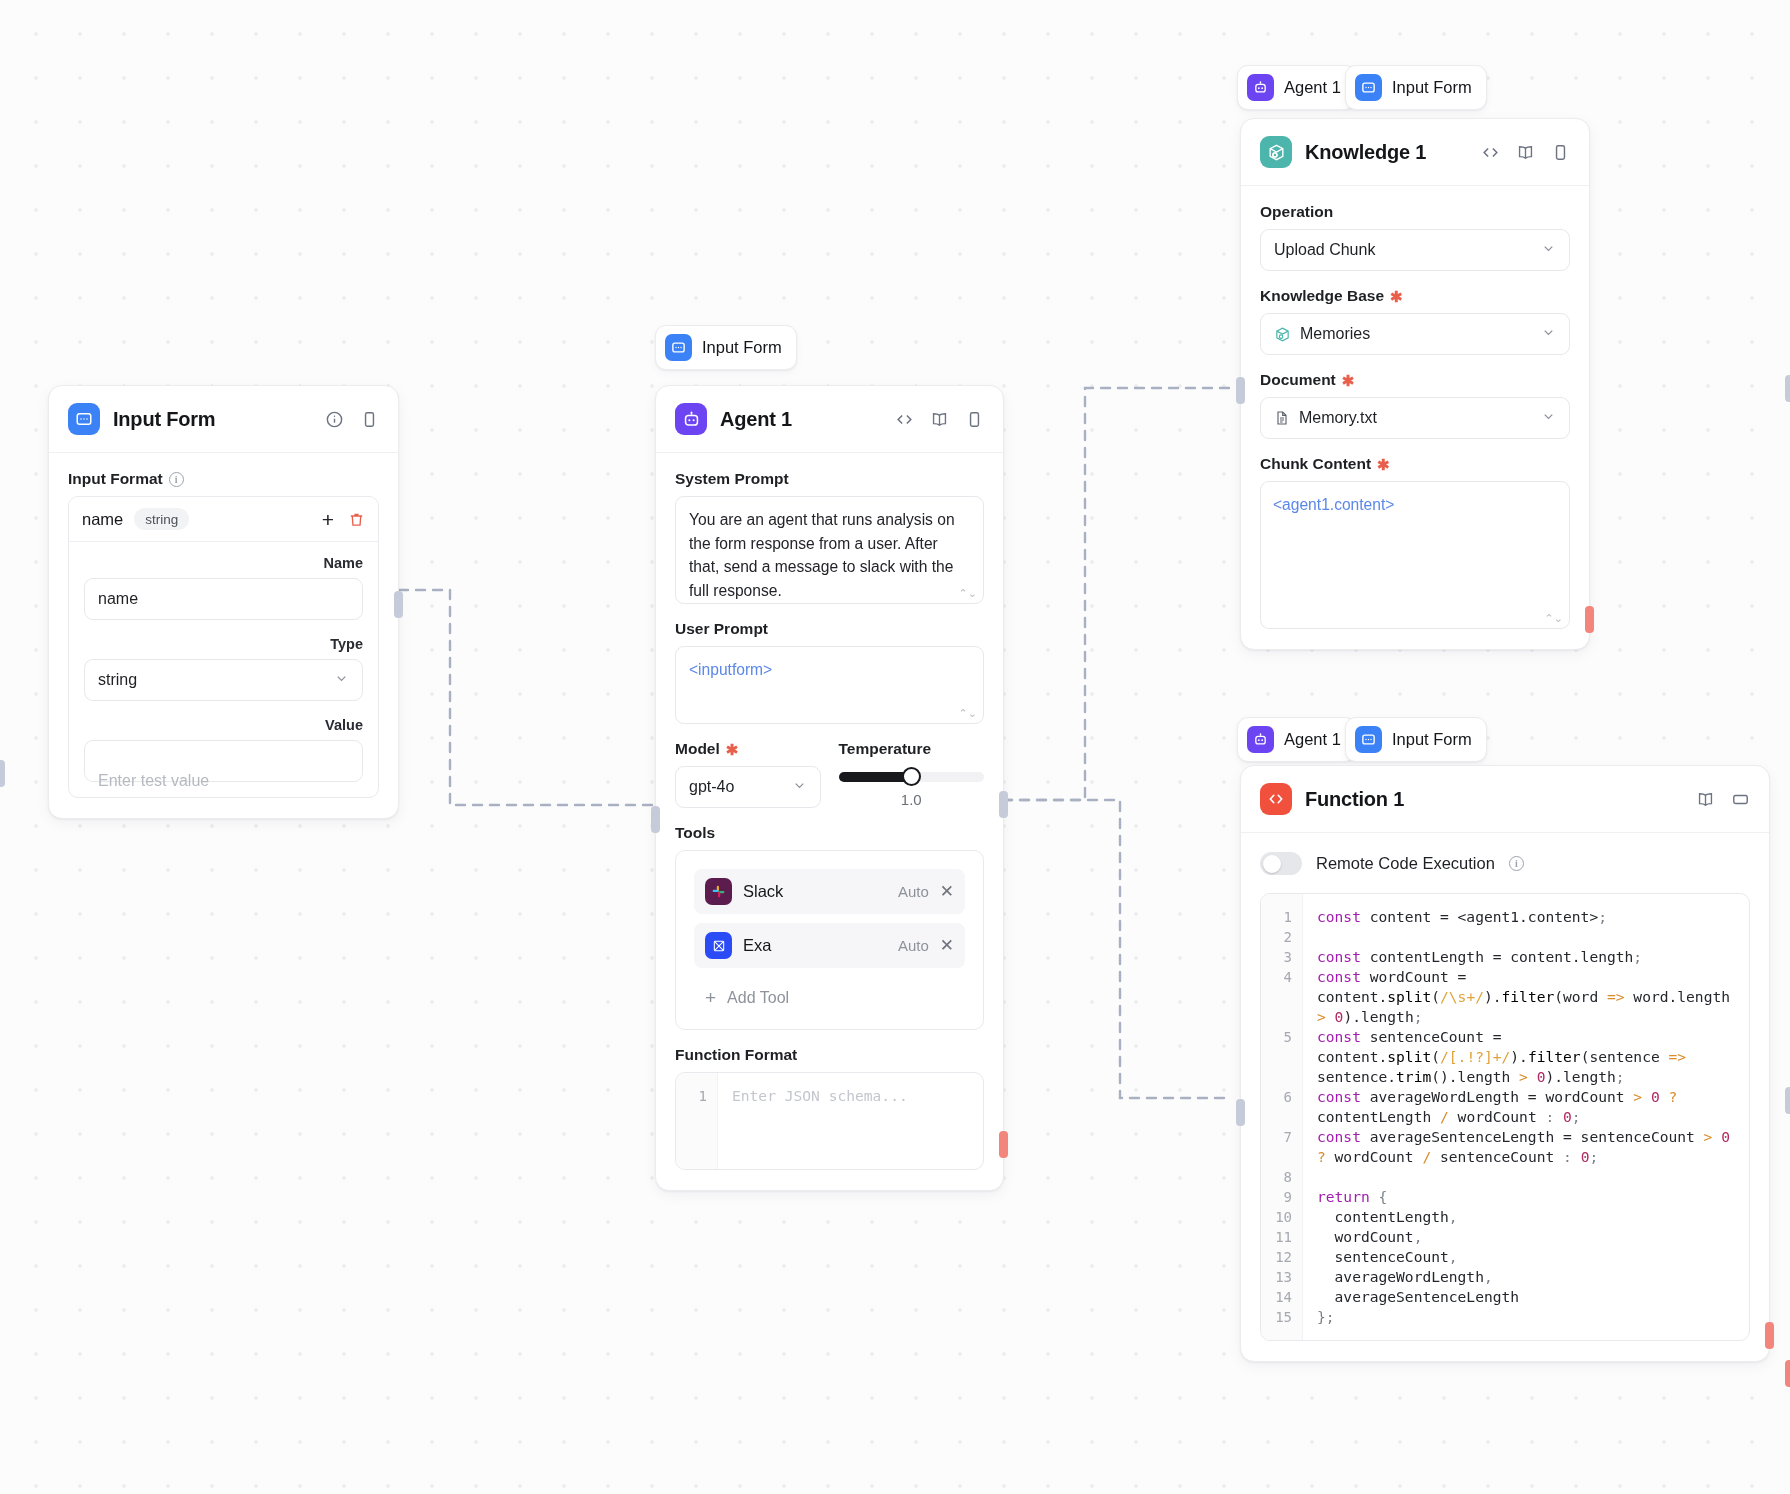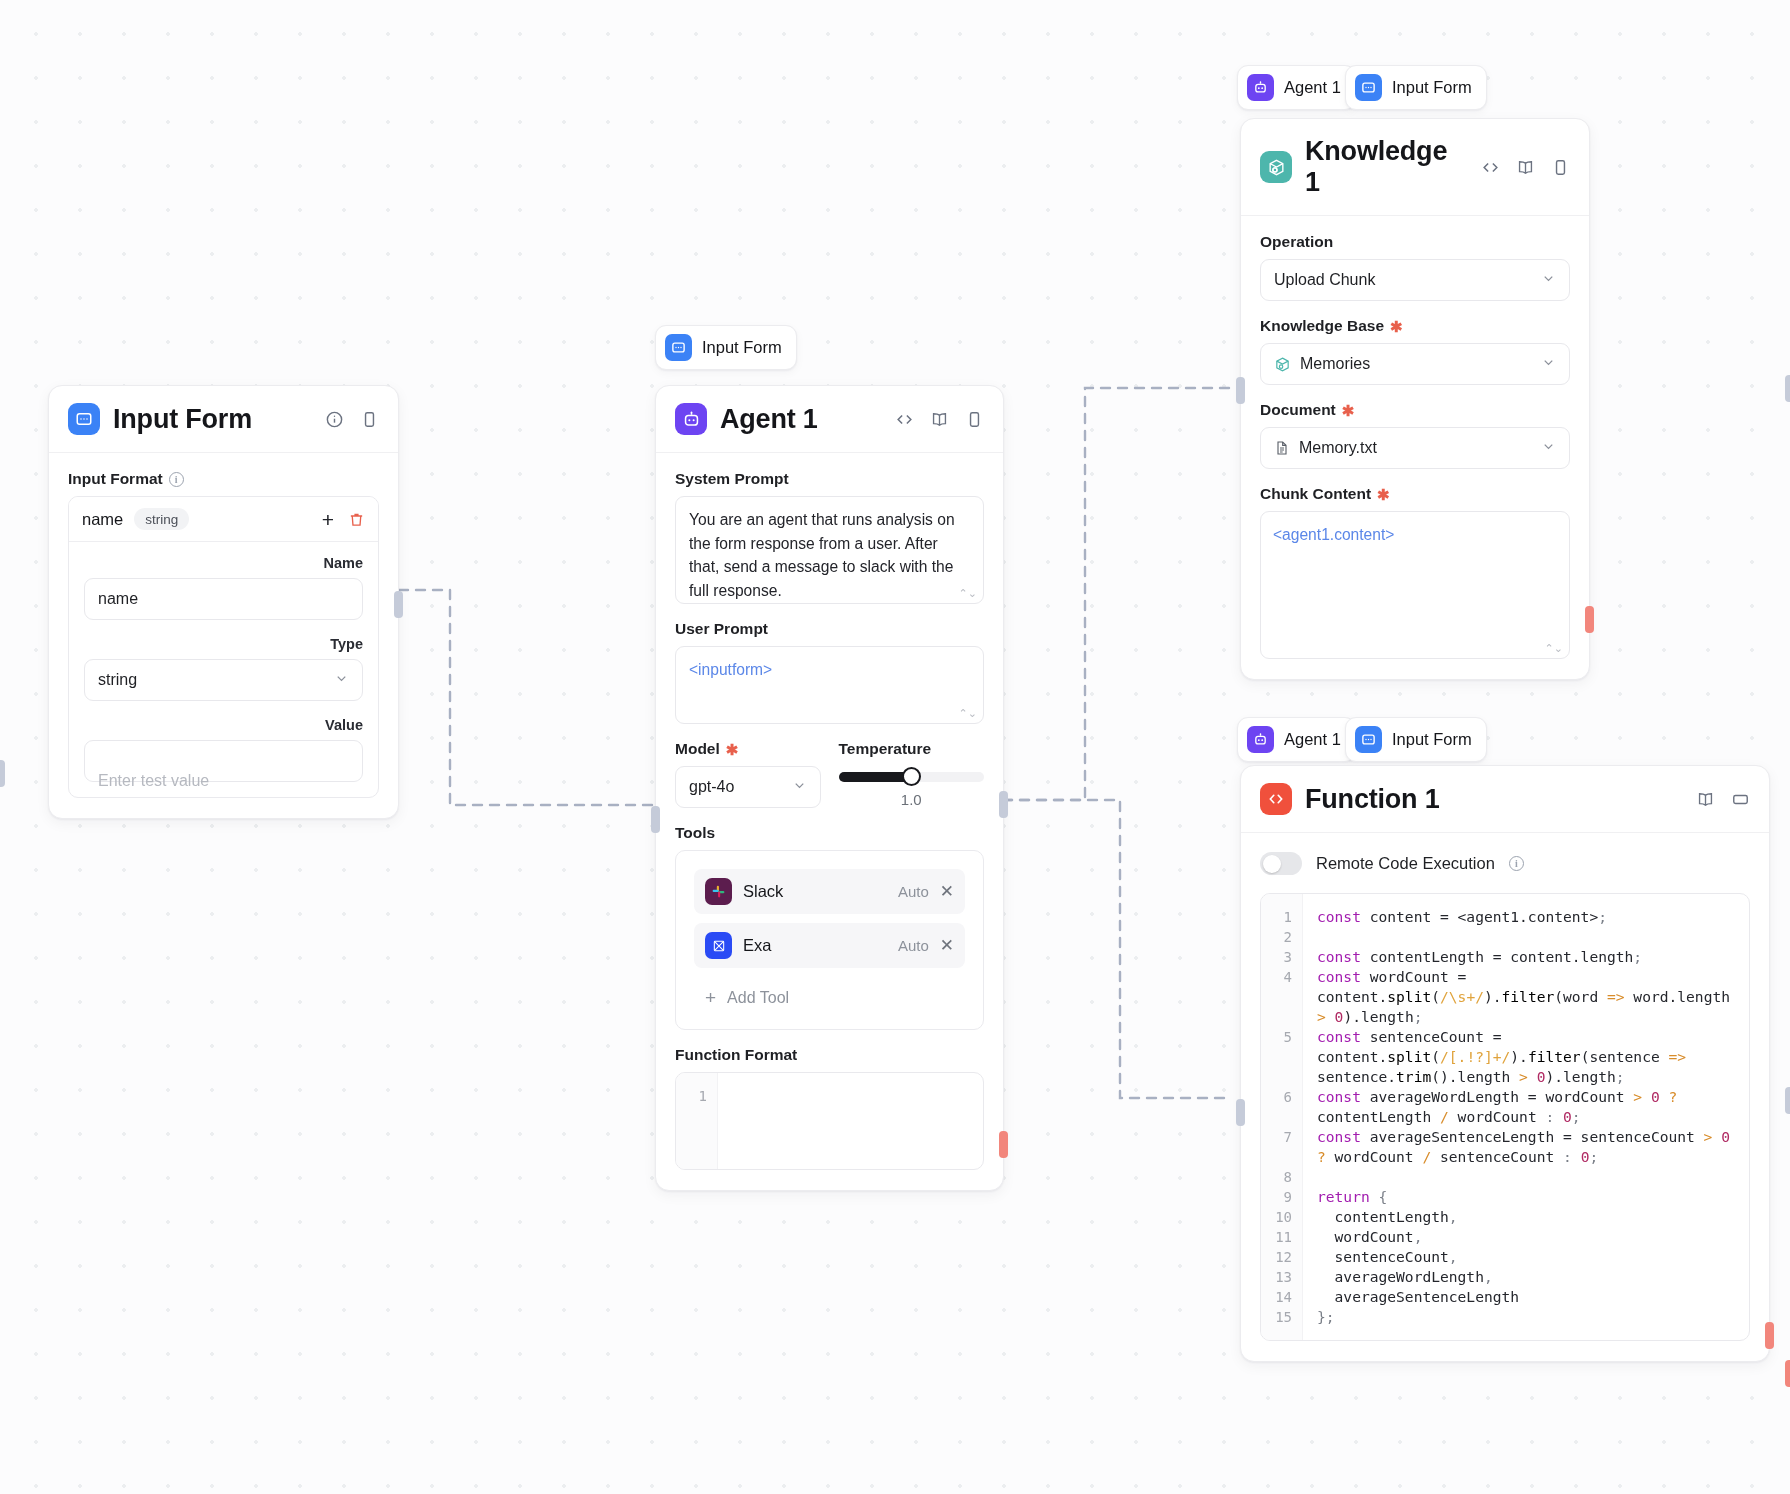--- a/index.html
+++ b/index.html
@@ -25,21 +25,21 @@
     background: #fff;
     border: 1px solid #ececef;
     border-radius: 14px;
     box-shadow: 0 1px 2px rgba(16,24,40,.05), 0 4px 14px rgba(16,24,40,.05);
   }
   .node-head {
     display: flex; align-items: center; gap: 13px;
     padding: 17px 19px;
     border-bottom: 1px solid #f0f0f2;
   }
-  .node-title { font-size: 27px; font-weight: 600; color: #15161a; letter-spacing: -.2px; }
+  .node-title { font-size: 20px; font-weight: 600; color: #15161a; letter-spacing: -.2px; }
   .head-actions { margin-left: auto; display: flex; align-items: center; gap: 16px; }
   .hicon { color: #6b7280; display: flex; align-items: center; }
   .node-body { padding: 17px 19px 20px; }
 
   
   .tile {
     width: 32px; height: 32px; border-radius: 9px;
     display: flex; align-items: center; justify-content: center;
     color: #fff; flex: 0 0 auto;
   }
@@ -380,20 +380,21 @@
           <span style="font-size:19px;line-height:1;">+</span>
           <span>Add Tool</span>
         </div>
       </div>
 
       <div class="flabel">Function Format</div>
       <div class="codewrap" style="height:98px;">
         <div class="gutter">
           <span class="gut-line">1</span>
         </div>
+        <div class="code ph-code">Enter JSON schema...</div>
       </div>
     </div>
 
     <span class="h in" style="left:-5px;  top:420px;"></span>
     <span class="h in" style="right:-5px; top:405px;"></span>
     <span class="h out" style="right:-5px; top:745px;"></span>
   </div>
 
   <div class="chip" style="left:1237px; top:65px;">
     <span class="tile violet">

